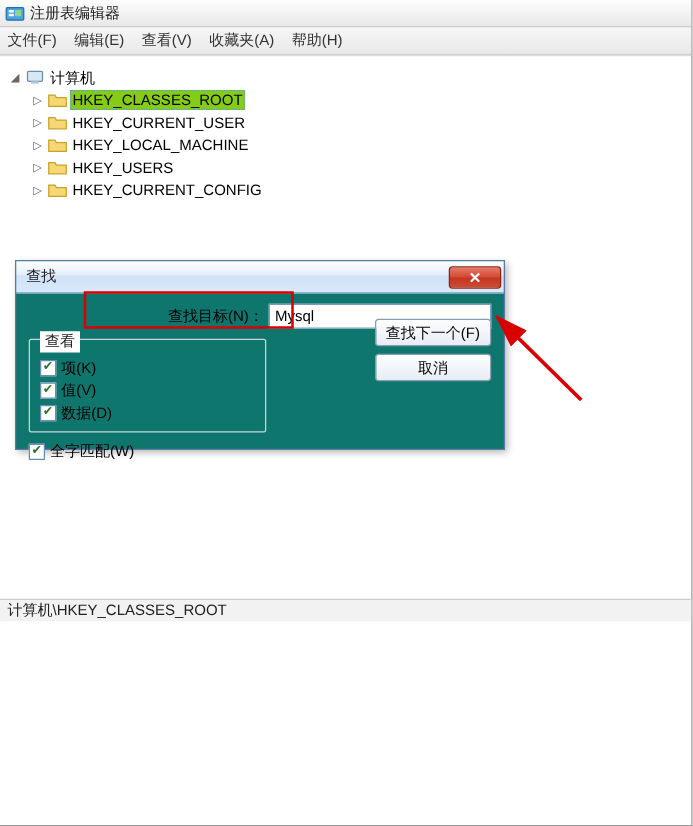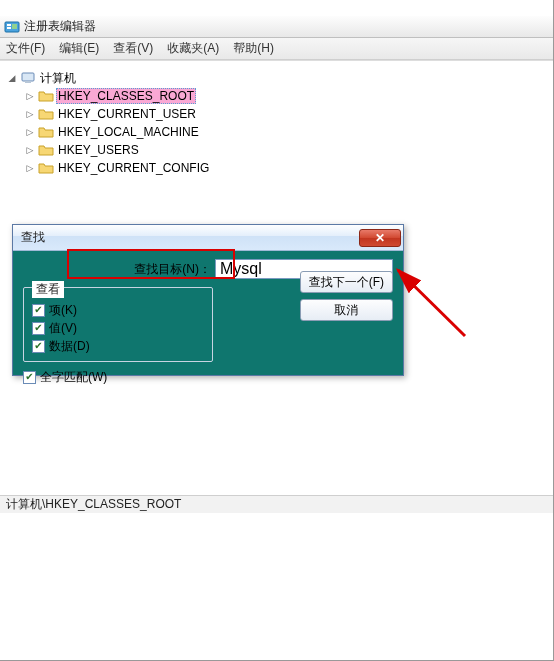--- a/index.html
+++ b/index.html
@@ -12,21 +12,20 @@
     height: 661px;
     position: relative;
     overflow: hidden;
     border-right: 1px solid #999;
     border-bottom: 1px solid #999;
   }
   .window {
     width: 554px;
     height: 497px;
     position: relative;
-    margin-top: 16px;
   }
   .titlebar {
     height: 22px;
     background: linear-gradient(#fdfdfd, #e8e8e8);
     border-bottom: 1px solid #bfbfbf;
     display: flex;
     align-items: center;
     padding: 0 4px;
     gap: 4px;
   }
@@ -72,21 +71,21 @@
     color: #666;
     font-size: 9px;
   }
   .folder-icon, .computer-icon {
     width: 16px; height: 16px;
     display: inline-flex;
     align-items: center; justify-content: center;
   }
   .tree-label { padding: 1px 2px; color: #000; }
   .tree-label.selected {
-    background: #f9a8d4;
+    background: #84cc16;
     border: 1px dotted #5a9fd6;
     padding: 0 1px;
   }
   .statusbar {
     position: absolute;
     left: 0; right: 0; bottom: 0;
     height: 18px;
     border-top: 1px solid #cfcfcf;
     background: #f2f2f2;
     display: flex;
@@ -138,21 +137,21 @@
     align-items: center;
     gap: 4px;
     justify-content: flex-end;
   }
   .find-label { color: #000; white-space: nowrap; }
   .find-input {
     height: 20px;
     width: 178px;
     border: 1px solid #7a9ac0;
     padding: 1px 4px;
-    font-size: 16px;
+    font-size: 12px;
     font-family: inherit;
     outline: none;
   }
   .red-box {
     position: absolute;
     border: 2px solid #d90000;
     pointer-events: none;
   }
   .fieldset {
     border: 1px solid #c8d4e2;

